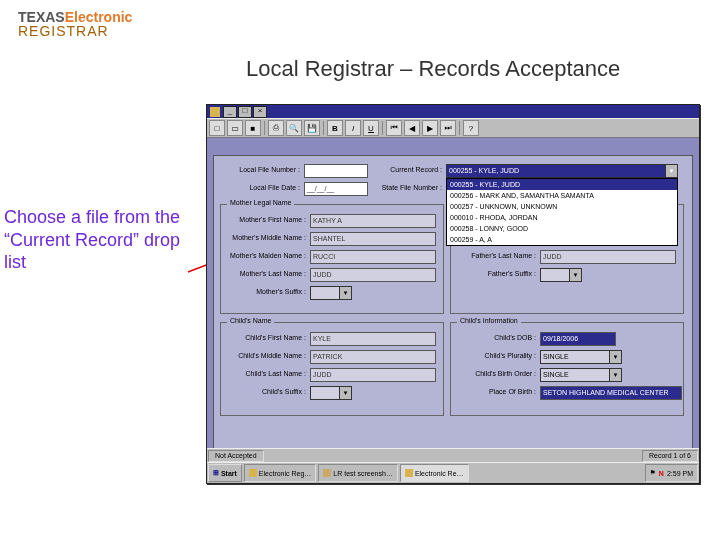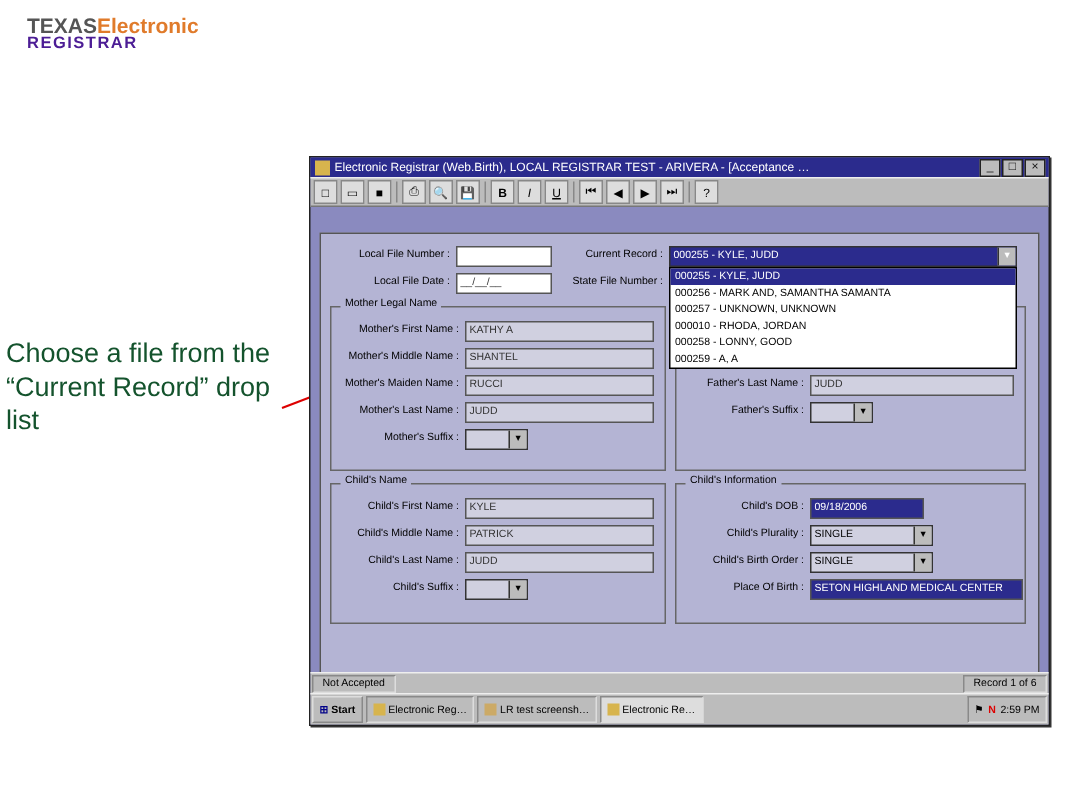--- a/index.html
+++ b/index.html
@@ -1,22 +1,22 @@
 <!DOCTYPE html>
 <html><head>
 <meta charset="utf-8">
 <style>
   html,body{margin:0;padding:0;width:720px;height:540px;font-family:Arial,Helvetica,sans-serif;background:#fff;overflow:hidden}
   .page{position:relative;width:720px;height:516px}
   .logo{position:absolute;left:18px;top:10px;font-size:14px;line-height:1}
   .logo .tx{color:#555;font-weight:bold}
   .logo .el{color:#e07b2b;font-weight:bold}
-  .logo .rg{display:block;color:#4c1d95;font-weight:bold;letter-spacing:1px;font-size:11px}
+  .logo .rg{display:block;color:#a16207;font-weight:normal;letter-spacing:1px;font-size:14px}
   .slide-title{position:absolute;left:246px;top:56px;font-size:22px;color:#333}
-  .instruction{position:absolute;left:4px;top:224px;width:184px;font-size:18px;color:#14532d;line-height:1.25}
+  .instruction{position:absolute;left:4px;top:206px;width:184px;font-size:18px;color:#6d28d9;line-height:1.25}
   .arrow{position:absolute;left:0;top:0;width:720px;height:540px;pointer-events:none}
   
   .app{position:absolute;left:206px;top:104px;width:492px;height:378px;background:#8a8abf;border:1px solid #222;box-shadow:1px 1px 0 #333;font-size:8px}
   .titlebar{height:13px;background:linear-gradient(#2b2b8d,#2b2b8d);color:#fff;display:flex;align-items:center;padding:0 2px 0 3px}
   .tb-icon{width:10px;height:10px;background:#d7b44d;margin-right:3px}
   .tb-text{flex:1;white-space:nowrap;overflow:hidden;font-size:8px}
   .win-btns{display:flex;gap:1px}
   .win-btn{width:12px;height:10px;background:#bcbcbc;border:1px solid #222;text-align:center;line-height:8px;color:#111;font-size:8px}
   .menubar{height:12px;background:#bcbcbc;color:#111;padding:0 3px;display:flex;gap:7px;align-items:center}
   .menubar span{font-size:8px}
@@ -46,35 +46,35 @@
 </style>
 </head>
 <body>
 <div class="page">
 
 <div class="logo">
   <span class="tx">TEXAS</span><span class="el">Electronic</span>
   <span class="rg">REGISTRAR</span>
 </div>
 
+<div class="slide-title">Local Registrar – Records Acceptance</div>
 <div class="instruction">Choose a file from the “Current Record” drop list</div>
 
 <svg class="arrow">
   <defs>
         <marker id="ah" markerWidth="8" markerHeight="8" refX="7" refY="3" orient="auto">
           <path d="M0,0 L8,3 L0,6 Z" fill="#d00"></path>
         </marker>
       </defs>
   <line x1="188" y1="272" x2="434" y2="178" stroke="#d00" stroke-width="1.5" marker-end="url(#ah)"></line>
 </svg>
 
 <div class="app">
   <div class="titlebar">
     <div class="tb-icon"></div>
-    <div class="tb-text">Electronic Registrar (Web.Birth), LOCAL REGISTRAR TEST - ARIVERA - [Acceptance …</div>
     <div class="win-btns">
       <div class="win-btn">_</div>
       <div class="win-btn">□</div>
       <div class="win-btn">×</div>
     </div>
   </div>
   <div class="toolbar">
     <div class="tbtn">□</div>
     <div class="tbtn">▭</div>
     <div class="tbtn">■</div>

